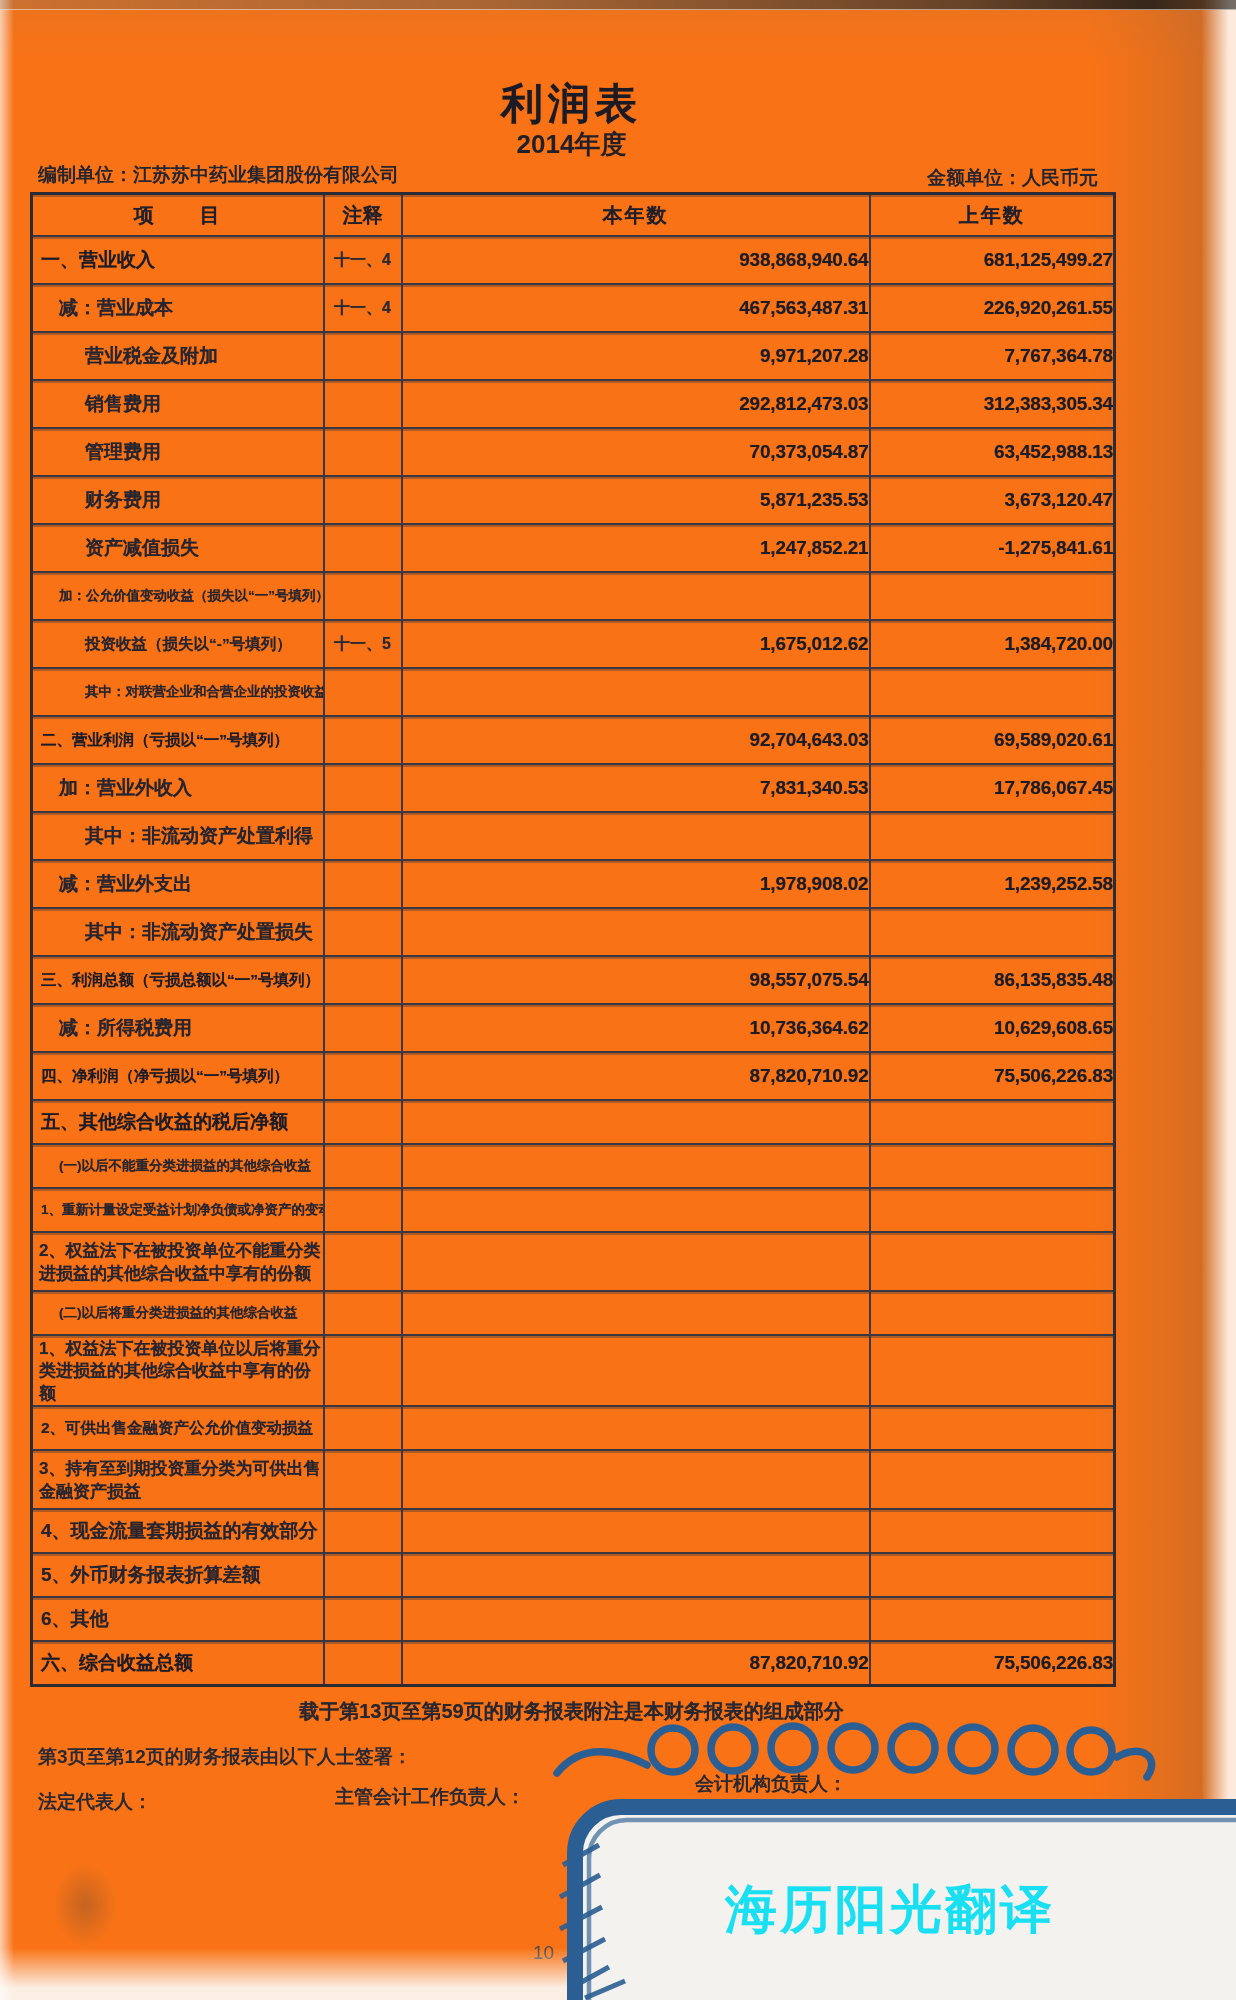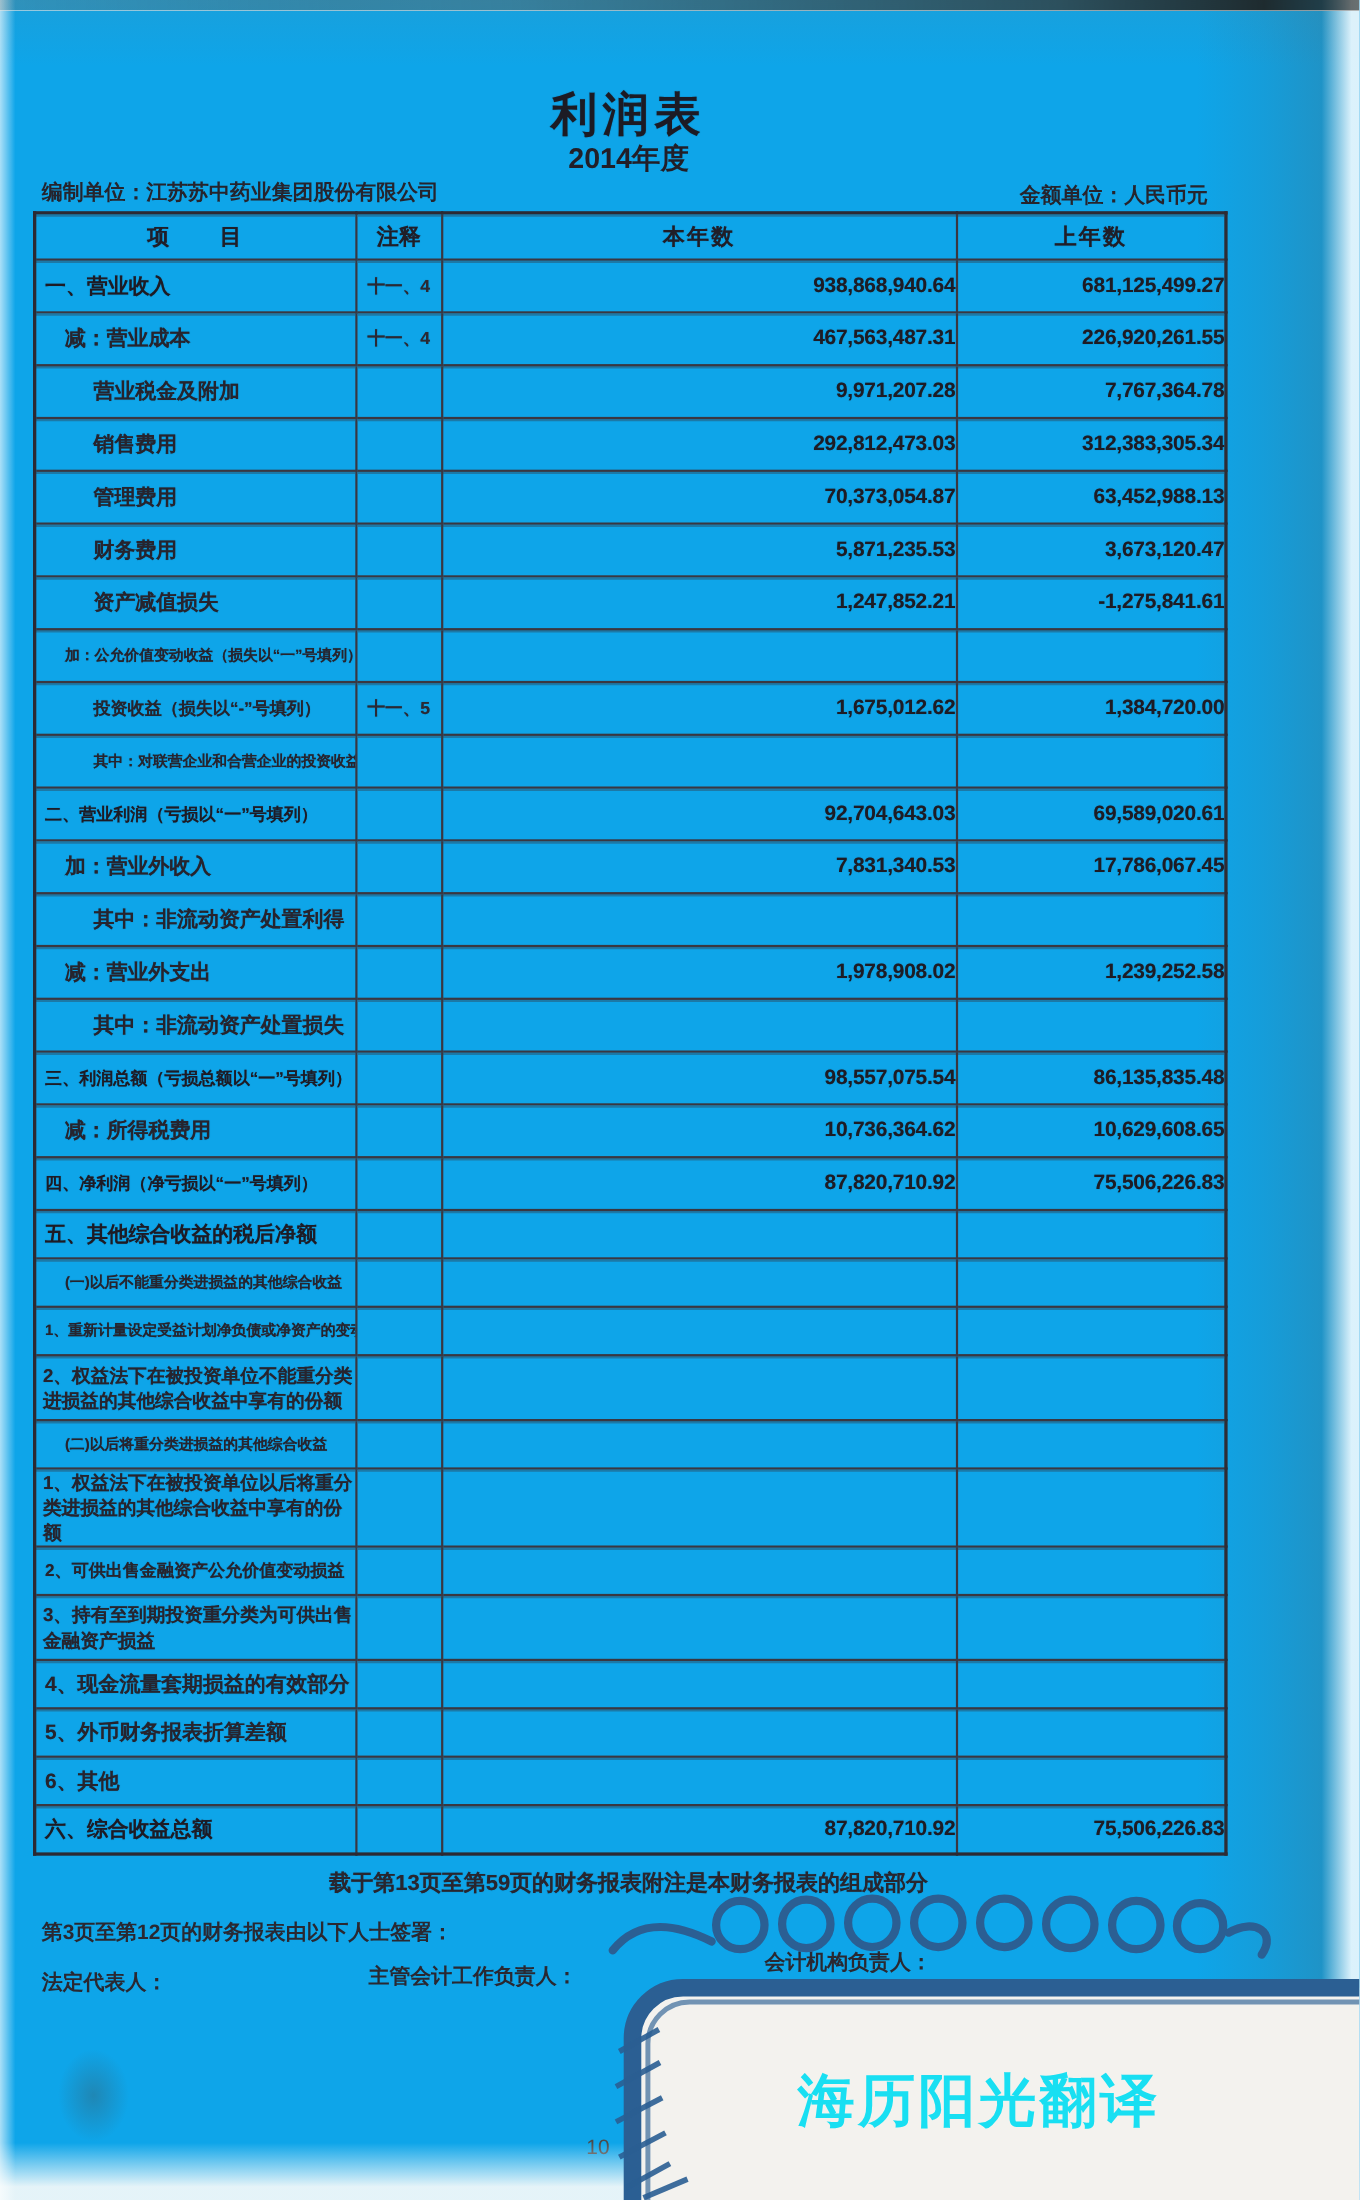--- a/index.html
+++ b/index.html
@@ -1,18 +1,18 @@
 <!DOCTYPE html>
 <html><head>
 <meta charset="utf-8">
 <style>
   html,body{margin:0;padding:0;background:#fbfbfa;}
   .sheet{position:relative;width:1236px;height:2000px;overflow:hidden;
          font-family:"Liberation Sans","DejaVu Sans",sans-serif;color:#26252e;
-         background:#0ea5e9;}
+         background:#f97316;}
   
   .shading{position:absolute;inset:0;pointer-events:none;z-index:3;
     background:
       radial-gradient(ellipse 46px 60px at 85px 1905px, rgba(70,65,60,0.30), rgba(70,65,60,0) 70%),
       linear-gradient(90deg, rgba(255,255,255,0.65) 0px, rgba(255,255,255,0) 14px),
       linear-gradient(90deg, rgba(0,0,0,0) 88%, rgba(90,84,78,0.10) 93%, rgba(90,84,78,0.22) 97.2%, rgba(255,255,255,0.85) 99.4%),
       linear-gradient(0deg, rgba(252,252,250,0.9) 0.6%, rgba(252,252,250,0) 2.6%),
       linear-gradient(180deg, rgba(120,114,104,0.10) 0%, rgba(120,114,104,0) 3%);}
   .scan-edge{position:absolute;top:0;left:0;right:0;height:9px;z-index:4;pointer-events:none;
     background:linear-gradient(90deg, rgba(110,104,94,0.25), rgba(92,88,80,0.45) 38%, rgba(52,49,44,0.72) 78%, rgba(30,28,25,0.88) 93%, rgba(30,28,25,0.6));

